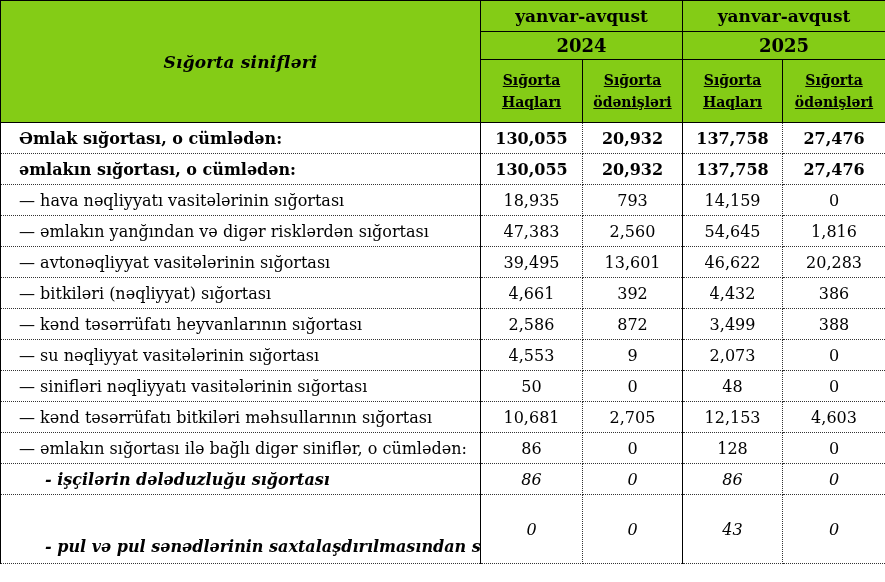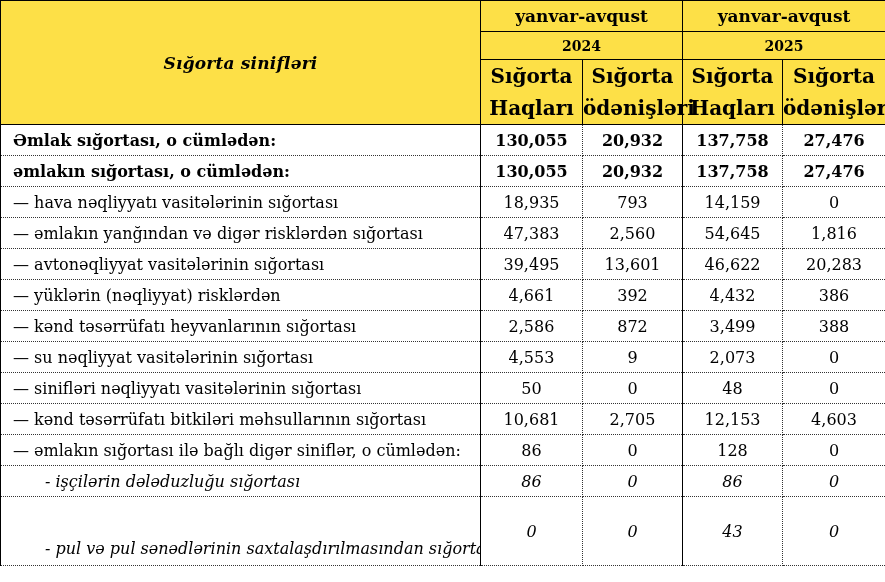--- a/index.html
+++ b/index.html
@@ -12,55 +12,55 @@
     font-family: "DejaVu Serif", "Liberation Serif", serif;
     color: #000000;
   }
   table {
     border-collapse: collapse;
     table-layout: fixed;
     width: 885px;
   }
   
   thead th {
-    background: #fde047;
+    background: #84cc16;
     border: 1.5px solid #000000;
     font-weight: bold;
     text-align: center;
     vertical-align: middle;
     padding: 0;
   }
   th.title-cell { font-size: 20px; letter-spacing: 0.2px; font-style: italic; }
   tr.h-a th { height: 30px; font-size: 17px; }
-  tr.h-b th { height: 27px; font-size: 14px; }
-  tr.h-c th { height: 62px; font-size: 20px; white-space: pre-line; line-height: 1.6; }
+  tr.h-b th { height: 27px; font-size: 18px; }
+  tr.h-c th { height: 62px; font-size: 14px; white-space: pre-line; line-height: 1.6; text-decoration: underline; }
   
   tbody td {
     height: 30px;
     font-size: 16px;
     padding: 0;
     vertical-align: middle;
     border-bottom: 1px dotted #333333;
     background: #ffffff;
     overflow: hidden;
   }
   td.c-label {
     text-align: left;
-    padding-left: 12px;
+    padding-left: 18px;
     padding-right: 4px;
     white-space: nowrap;
     border-left: 1.5px solid #000000;
     border-right: 1.5px solid #000000;
   }
   td.c1, td.c2, td.c3, td.c4 { text-align: center; }
   td.c1, td.c3 { border-right: 1px dotted #333333; }
   td.c2, td.c4 { border-right: 1.5px solid #000000; }
   tr.bold td { font-weight: bold; }
   tr.italic td { font-style: italic; }
-  tr.italic td.c-label { padding-left: 44px; }
+  tr.italic td.c-label { padding-left: 44px; font-weight: bold; }
   tbody tr.tall td { height: 61px; }
   tbody tr.tall td.c-label { vertical-align: bottom; padding-bottom: 7px; }
 </style>
 </head>
 <body>
 
 <table>
   <colgroup>
     <col style="width:480px">
     <col style="width:102px">
@@ -119,21 +119,21 @@
         <td class="c4">1,816</td>
       </tr>
       <tr class="normal">
         <td class="c-label">— avtonəqliyyat vasitələrinin sığortası</td>
         <td class="c1">39,495</td>
         <td class="c2">13,601</td>
         <td class="c3">46,622</td>
         <td class="c4">20,283</td>
       </tr>
       <tr class="normal">
-        <td class="c-label">— yüklərin (nəqliyyat) risklərdən</td>
+        <td class="c-label">— bitkiləri (nəqliyyat) sığortası</td>
         <td class="c1">4,661</td>
         <td class="c2">392</td>
         <td class="c3">4,432</td>
         <td class="c4">386</td>
       </tr>
       <tr class="normal">
         <td class="c-label">— kənd təsərrüfatı heyvanlarının sığortası</td>
         <td class="c1">2,586</td>
         <td class="c2">872</td>
         <td class="c3">3,499</td>

